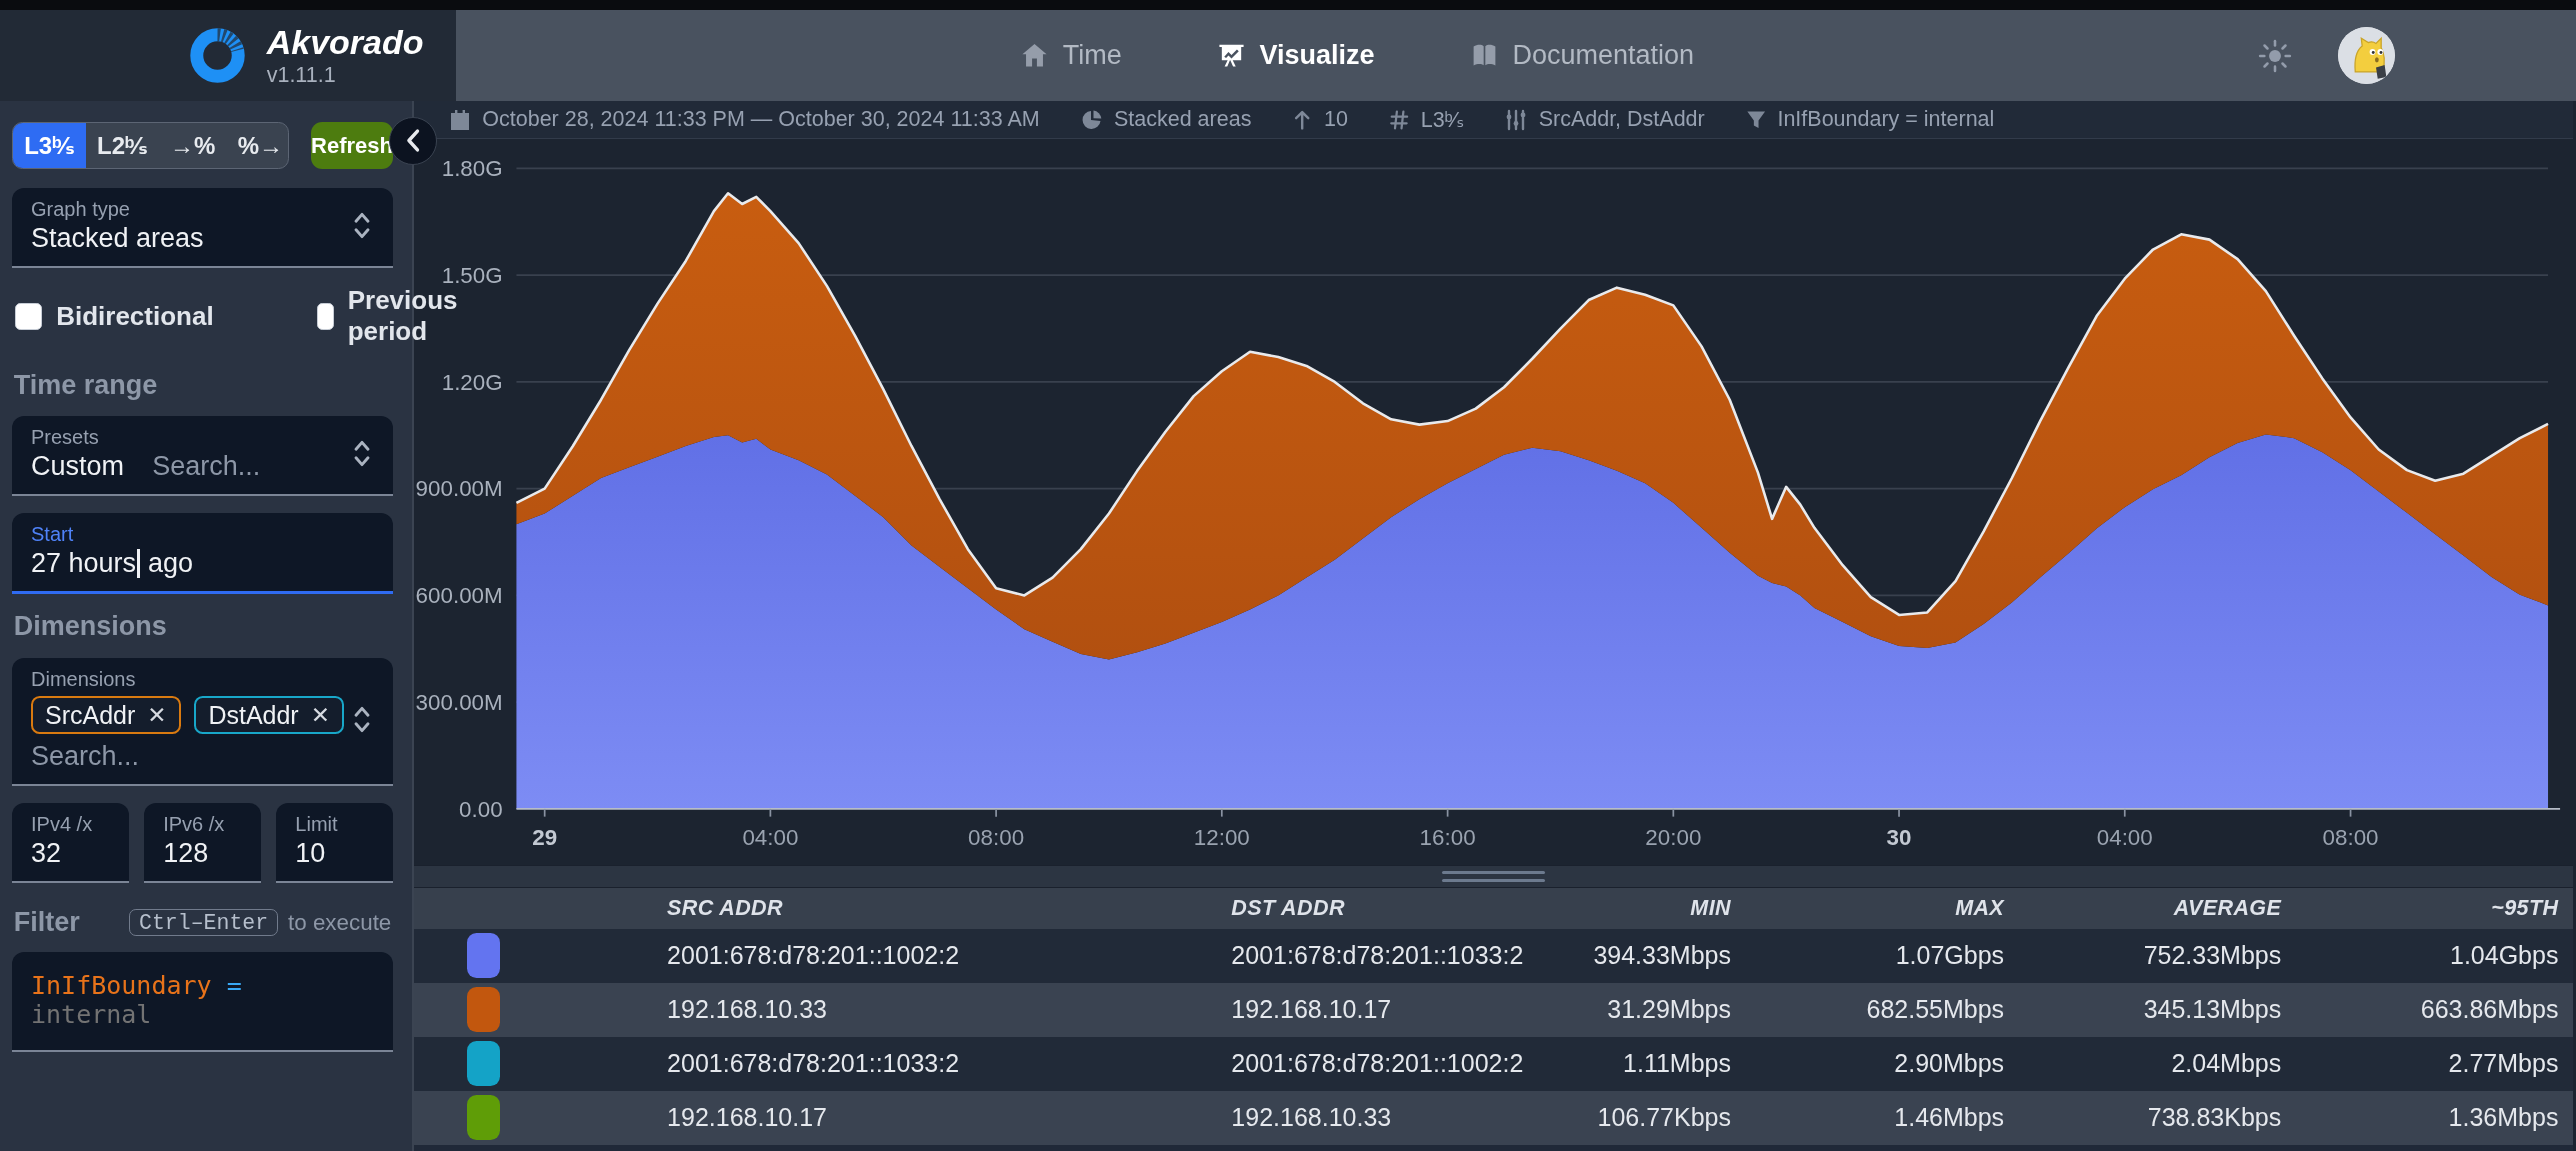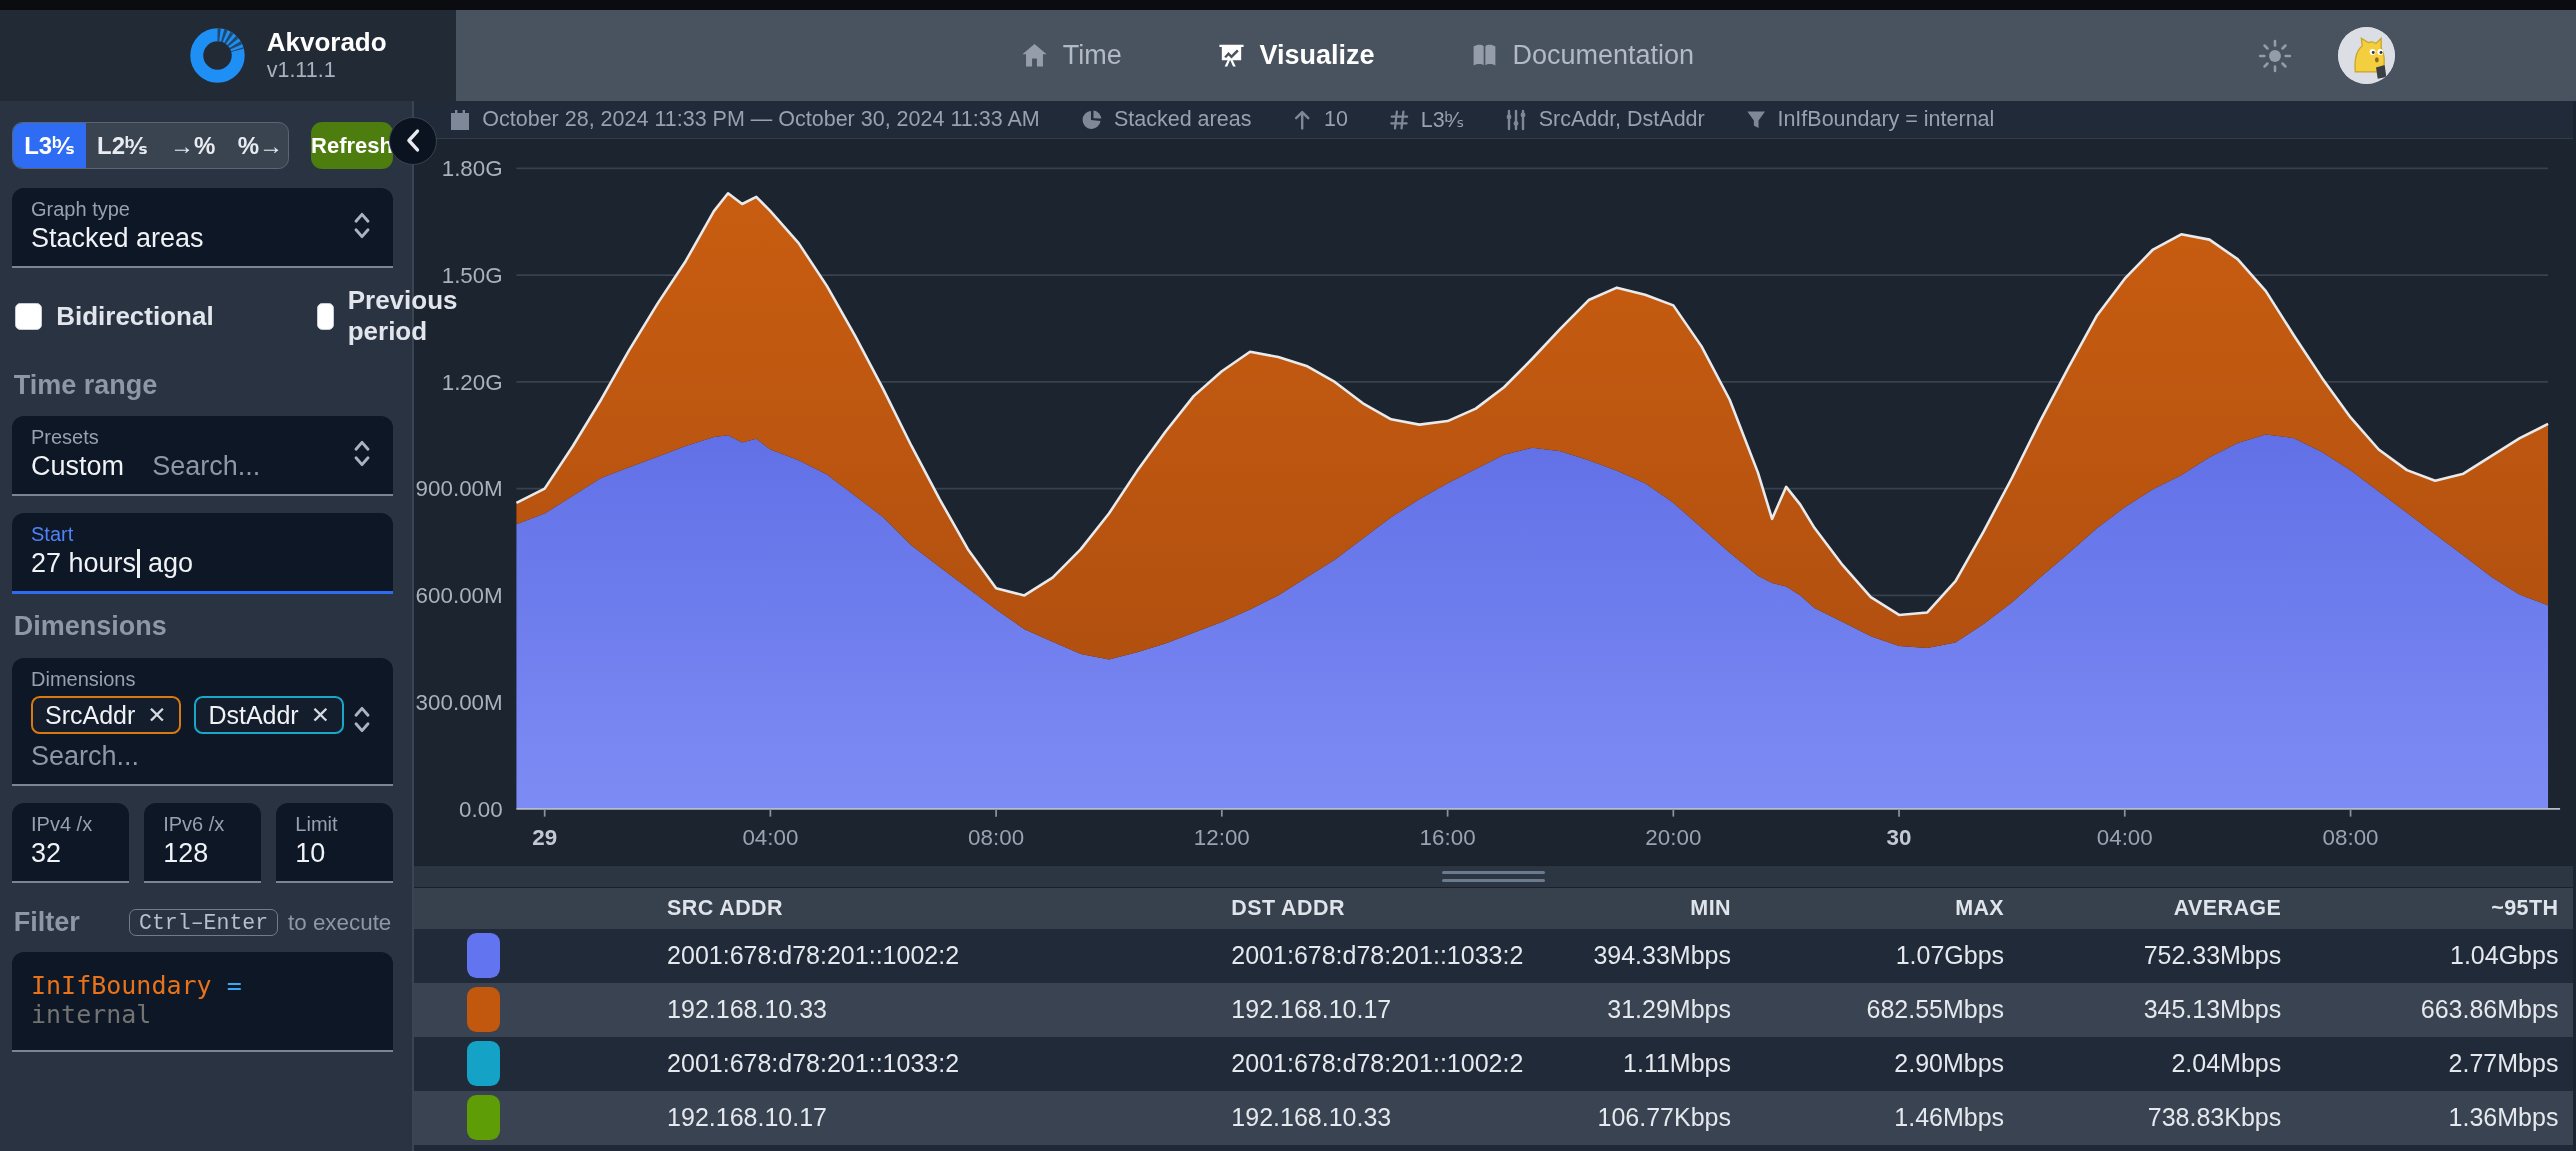--- a/index.html
+++ b/index.html
@@ -7,21 +7,21 @@
   .app {
     position:relative; width:2576px; height:1151px; overflow:hidden;
     background:#1c2430; font-family:"Liberation Sans","DejaVu Sans",sans-serif;
     color:#eceef2; -webkit-font-smoothing:antialiased;
   }
   .topstrip { height:10.3px; background:#0a0c0f; }
   
   .header { height:91px; background:#49525f; display:flex; align-items:center; }
   .brand { width:456px; height:100%; background:#222a36; display:flex; align-items:center; padding-left:189px; gap:20.7px; flex-shrink:0; }
   .brand-logo svg { display:block; }
-  .brand-title { font-size:26px; font-weight:bold; color:#fff; line-height:1.1; }
+  .brand-title { font-size:34px; font-weight:bold; color:#fff; line-height:1.1;font-style:italic; }
   .brand-ver { font-size:21.5px; color:#a9b1be; margin-top:1.7px; }
   .nav { display:flex; gap:95px; margin:0 auto; }
   .nav-item { display:flex; align-items:center; gap:13.8px; font-size:27px; color:#b3bac4; cursor:pointer; }
   .nav-item .nicon { color:#959daa; display:flex; }
   .nav-item.active { color:#ffffff; font-weight:bold; }
   .nav-item.active .nicon { color:#ffffff; }
   .header-right { display:flex; align-items:center; gap:46px; padding-right:181px; }
   .sun-btn { color:#939cab; display:flex; cursor:pointer; }
   .avatar { width:57px; height:57px; border-radius:50%; background:#dbdfe5; overflow:hidden; display:flex; align-items:center; justify-content:center; }
   
@@ -64,21 +64,21 @@
   .info-item .iicon { color:#7e8898; display:flex; }
   
   .chart-wrap { height:726px; position:relative; flex-shrink:0; }
   
   .resizer { height:22.4px; background:#2c3542; border-top:0.9px solid #1a212d; border-bottom:0.9px solid #1a212d; display:flex; align-items:center; justify-content:center; flex-shrink:0; cursor:row-resize; }
   .grip { width:103px; }
   .grip div { height:3.4px; background:#6c7a8e; border-radius:1.7px; margin:4.3px 0; }
   
   .table-wrap { flex:1; background:#202938; overflow:hidden; }
   table.flows { width:2159px; border-collapse:collapse; table-layout:fixed; }
-  table.flows th { background:#37404d; height:41px; font-size:21.5px; font-weight:bold; color:#dfe3ea; letter-spacing:0.4px; text-align:right; padding-right:14.6px; }
+  table.flows th { background:#37404d; height:41px; font-size:21.5px; font-weight:bold; color:#dfe3ea; letter-spacing:0.4px; text-align:right; padding-right:14.6px;font-style:italic; }
   table.flows th.l { text-align:left; padding-left:26px; }
   table.flows td { height:54px; font-size:25px; color:#e5e8ed; text-align:right; padding-right:14.6px; }
   table.flows td.l { text-align:left; padding-left:26px; }
   table.flows tbody tr:nth-child(odd) { background:#212a38; }
   table.flows tbody tr:nth-child(even) { background:#3a4351; }
   .swatch { width:33px; height:45px; border-radius:9.5px; margin-left:53px; }
   td.sw { padding:0; }
 </style>
 </head>
 <body>

